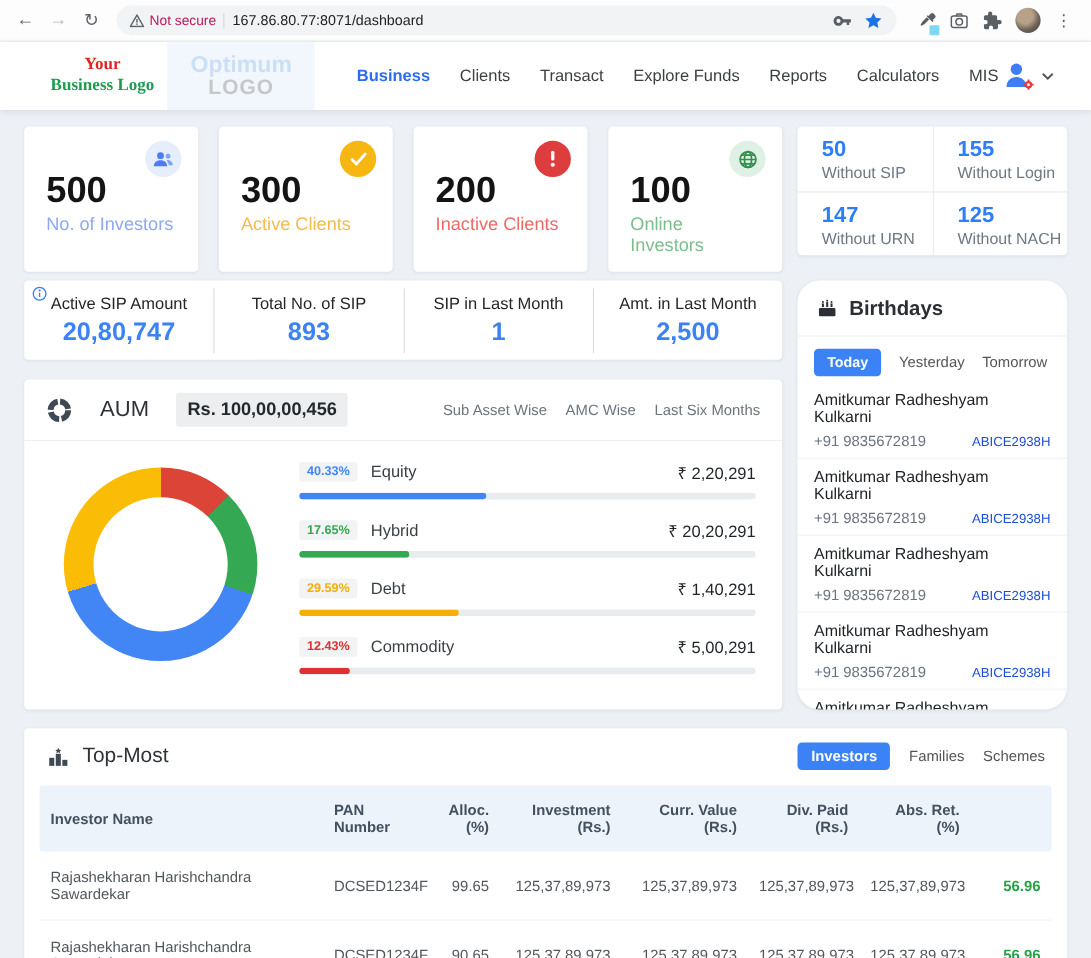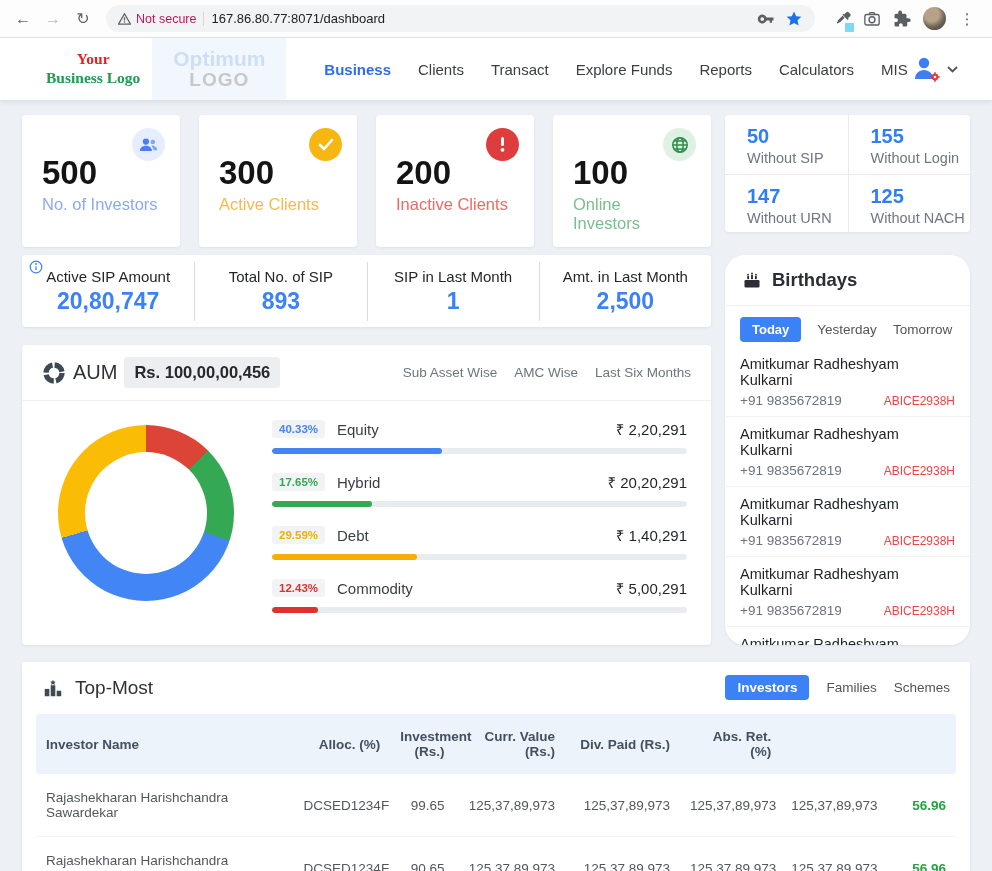--- a/index.html
+++ b/index.html
@@ -65,25 +65,25 @@
   
   .birthday-card { margin-top:23px; height:390px; overflow:hidden;border-radius:20px; }
   .bd-head { display:flex; align-items:center; gap:10px; padding:14px 17px; border-bottom:1px solid #edf0f2; font-size:18.5px; font-weight:600; color:#2b2f33; }
   .bd-tabs { display:flex; align-items:center; gap:16px; padding:11px 15px 5px; font-size:13.5px; color:#555; }
   .pill { background:#3b82f6; color:#fff; border-radius:4px; padding:5px 12px; font-weight:600; }
   .bd-entry { padding:9px 15px 8px; }
   .bd-entry + .bd-entry { border-top:1px solid #f0f1f3; }
   .bd-name { font-size:14.5px; color:#1d2126; }
   .bd-sub { display:flex; justify-content:space-between; align-items:baseline; margin-top:5px; }
   .bd-phone { color:#6b7280; font-size:13.5px; }
-  .bd-pan { color:#ef4444; font-size:12px; }
+  .bd-pan { color:#1d4ed8; font-size:12px; }
 
   
   .aum-card { height:300px; margin-top:18px; }
-  .aum-head { display:flex; align-items:center; gap:7px; padding:12px 20px; border-bottom:1px solid #eef0f2; }
+  .aum-head { display:flex; align-items:center; gap:25px; padding:12px 20px; border-bottom:1px solid #eef0f2; }
   .aum-title { font-size:20px; color:#2f3337; font-weight:500; }
   .aum-badge { background:#eceef0; border-radius:3px; padding:6px 10px; font-size:16.5px; font-weight:600; color:#24292e; }
   .aum-tabs { margin-left:auto; display:flex; align-items:center; gap:17px; font-size:13.5px; color:#6c757d; }
   .aum-body { display:flex; padding:16px 24px 0 36px; gap:38px; }
   .donut { width:176px; height:176px; border-radius:50%; position:relative; margin-top:8px; flex:none; }
   .donut::after { content:""; position:absolute; inset:27px; background:#fff; border-radius:50%; }
   .assets { flex:1; padding-top:2px; }
   .asset-row { margin-bottom:18px; }
   .asset-top { display:flex; align-items:center; gap:12px; }
   .badge { background:#f1f3f4; border-radius:3px; padding:3px 7px; font-size:11.5px; font-weight:bold; }
@@ -416,20 +416,21 @@
     <span class="tm-title">Top-Most</span>
     <div class="tm-tabs">
       <span class="pill" style="font-size:13.5px">Investors</span>
       <span>Families</span>
       <span>Schemes</span>
     </div>
   </div>
   <div class="tbl">
     <div class="trow thead">
       <span class="tc">Investor Name</span>
+      <span class="tc">PAN Number</span>
       <span class="tc r">Alloc. (%)</span>
       <span class="tc r">Investment (Rs.)</span>
       <span class="tc r">Curr. Value (Rs.)</span>
       <span class="tc r">Div. Paid (Rs.)</span>
       <span class="tc r">Abs. Ret. (%)</span>
     </div>
     <div class="tbody">
       <div class="trow">
         <span class="tc">Rajashekharan Harishchandra Sawardekar</span>
         <span class="tc">DCSED1234F</span>

